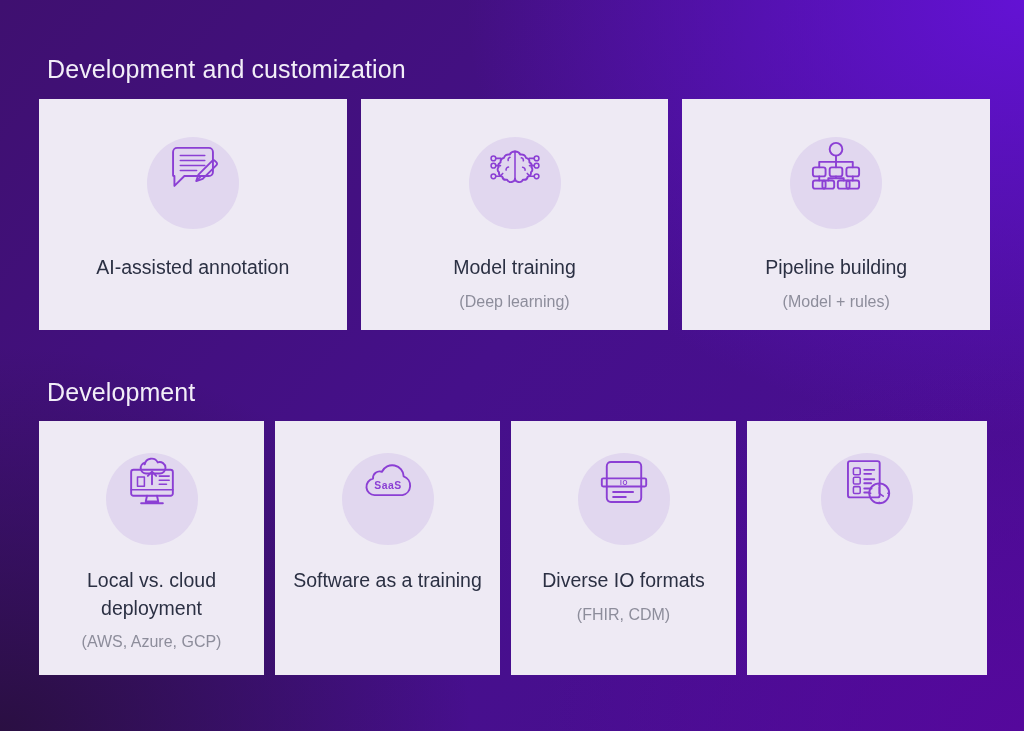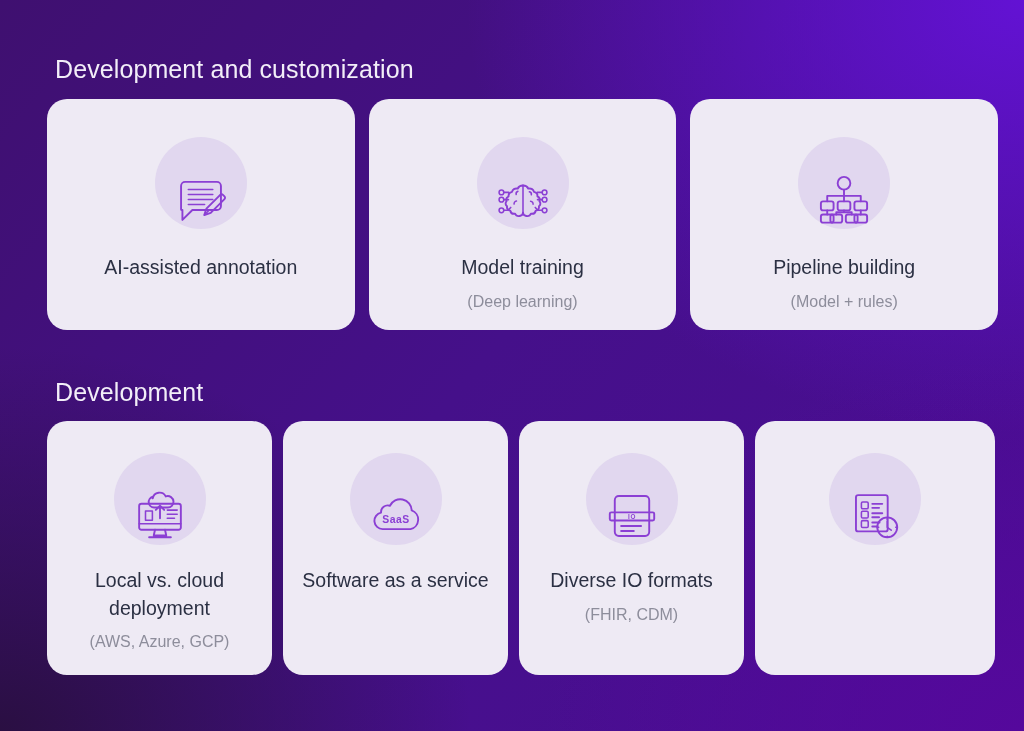--- a/index.html
+++ b/index.html
@@ -16,21 +16,21 @@
     background-image:
       radial-gradient(ellipse 900px 700px at 100% 0%, #6312d4 0%, rgba(99,18,212,0) 62%),
       radial-gradient(ellipse 800px 620px at 100% 100%, #55089c 0%, rgba(85,8,156,0) 60%),
       radial-gradient(ellipse 760px 620px at 0% 100%, #2a0f42 0%, rgba(42,15,66,0) 62%),
       linear-gradient(130deg, #3f1070 0%, #45108a 48%, #4b0d95 100%);
     position: relative;
   }
 
   .page {
     position: absolute;
-    left: 10px; top: 0;
+    left: 2px; top: 0;
     width: 888px;
     height: 731px;
   }
 
   
   .section-title {
     position: absolute;
     color: #f2eef8;
     font-size: 25px;
     font-weight: 400;
@@ -47,36 +47,35 @@
   }
   #row-1 { left: 37px; top: 99px; width: 951px; height: 231px; gap: 14px; }
   #row-2 { left: 37px; top: 421px; width: 951px; height: 254px; gap: 11px; }
 
   .card {
     background: #eeeaf4;
     display: flex;
     flex-direction: column;
     align-items: center;
     position: relative;
-    border-radius: 20px;
   }
   #row-1 .card { width: 308px; height: 231px; }
   #row-2 .card {
     width: 225px;
     height: 254px;
   }
   #row-2 .card:last-child { width: 240px; }
 
   .icon-circle {
     width: 92px;
     height: 92px;
     border-radius: 50%;
     background: #e1d7ef;
     display: flex;
-    align-items: flex-end;
+    align-items: flex-start;
     justify-content: center;
     flex: none;
   }
   #row-1 .icon-circle { margin-top: 38px; }
   #row-2 .icon-circle { margin-top: 32px; }
 
   .icon-circle svg {
     width: 58px;
     height: 58px;
     display: block;
@@ -208,21 +207,21 @@
       <div class="card-sub">(AWS, Azure, GCP)</div>
     </div>
 
     <div class="card">
       <div class="icon-circle">
         <svg viewBox="0 0 64 64" aria-hidden="true">
           <path class="ico" d="M17.2 46.5a9.2 9.2 0 0 1-1.7-18.2 7.4 7.4 0 0 1 9.8-7.6 12.6 12.6 0 0 1 24 5.1 10.8 10.8 0 0 1-1.3 20.7z"></path>
           <text class="ico-fill-txt" x="32" y="40" font-size="11.5" text-anchor="middle" letter-spacing="0.6">SaaS</text>
         </svg>
       </div>
-      <div class="card-title">Software as a service</div>
+      <div class="card-title">Software as a training</div>
 
     </div>
 
     <div class="card">
       <div class="icon-circle">
         <svg viewBox="0 0 64 64" aria-hidden="true">
           <rect class="ico" x="13" y="10" width="38" height="44" rx="4.5"></rect>
           <rect class="ico" x="7.5" y="28" width="49" height="9" rx="1.6"></rect>
           <text class="ico-fill-txt" x="32" y="35.6" font-size="7" text-anchor="middle" letter-spacing="0.8">IO</text>
           <path class="ico" d="M20 43h22M20 48.6h14"></path>

